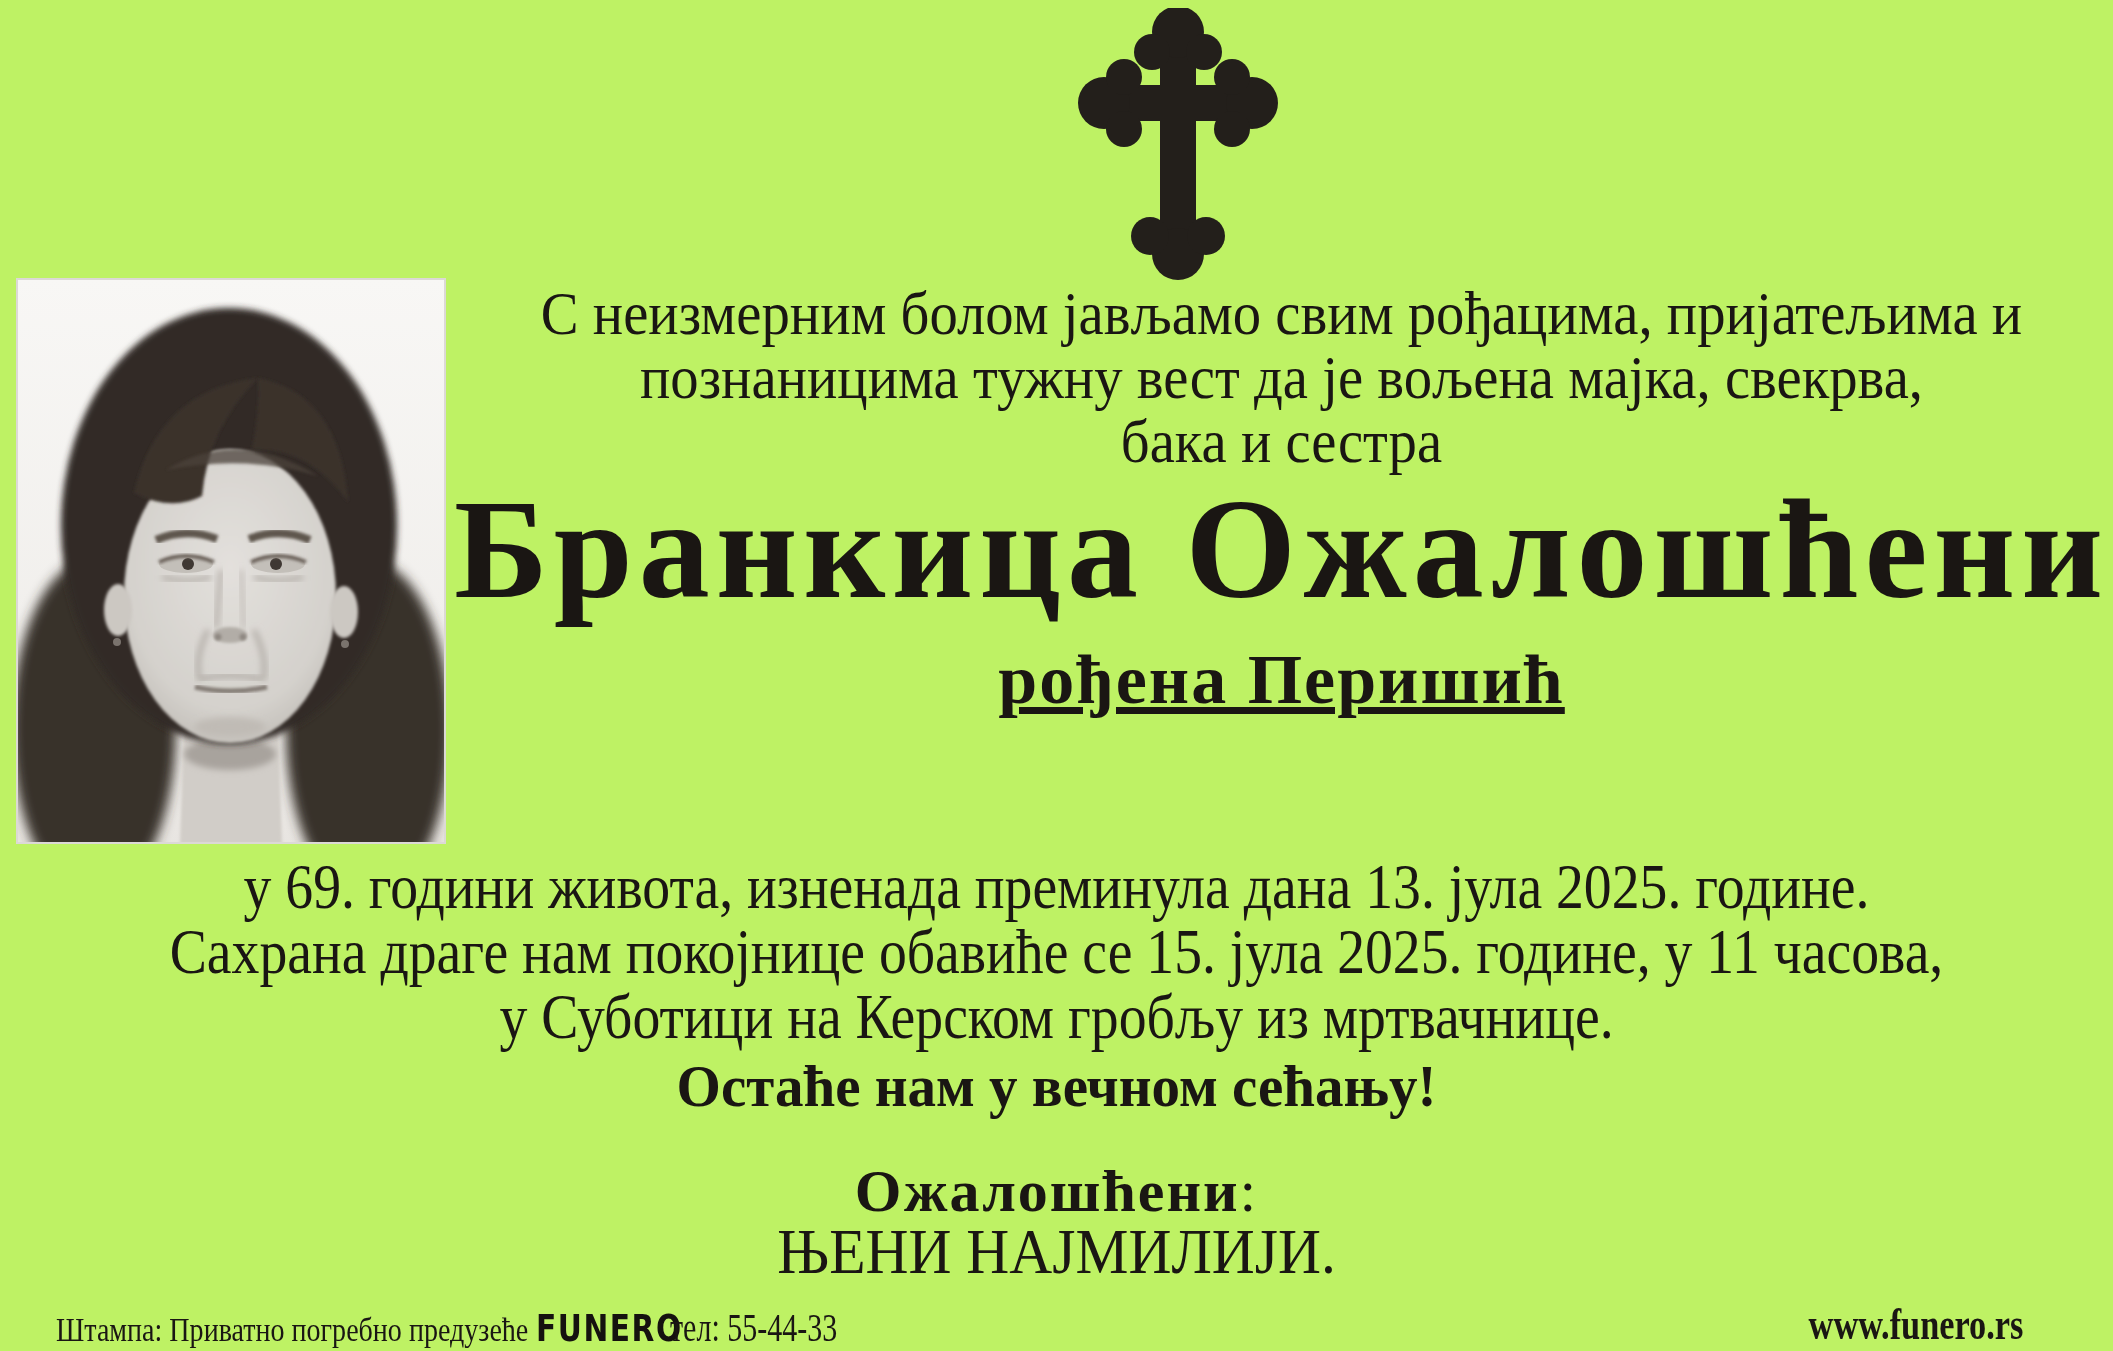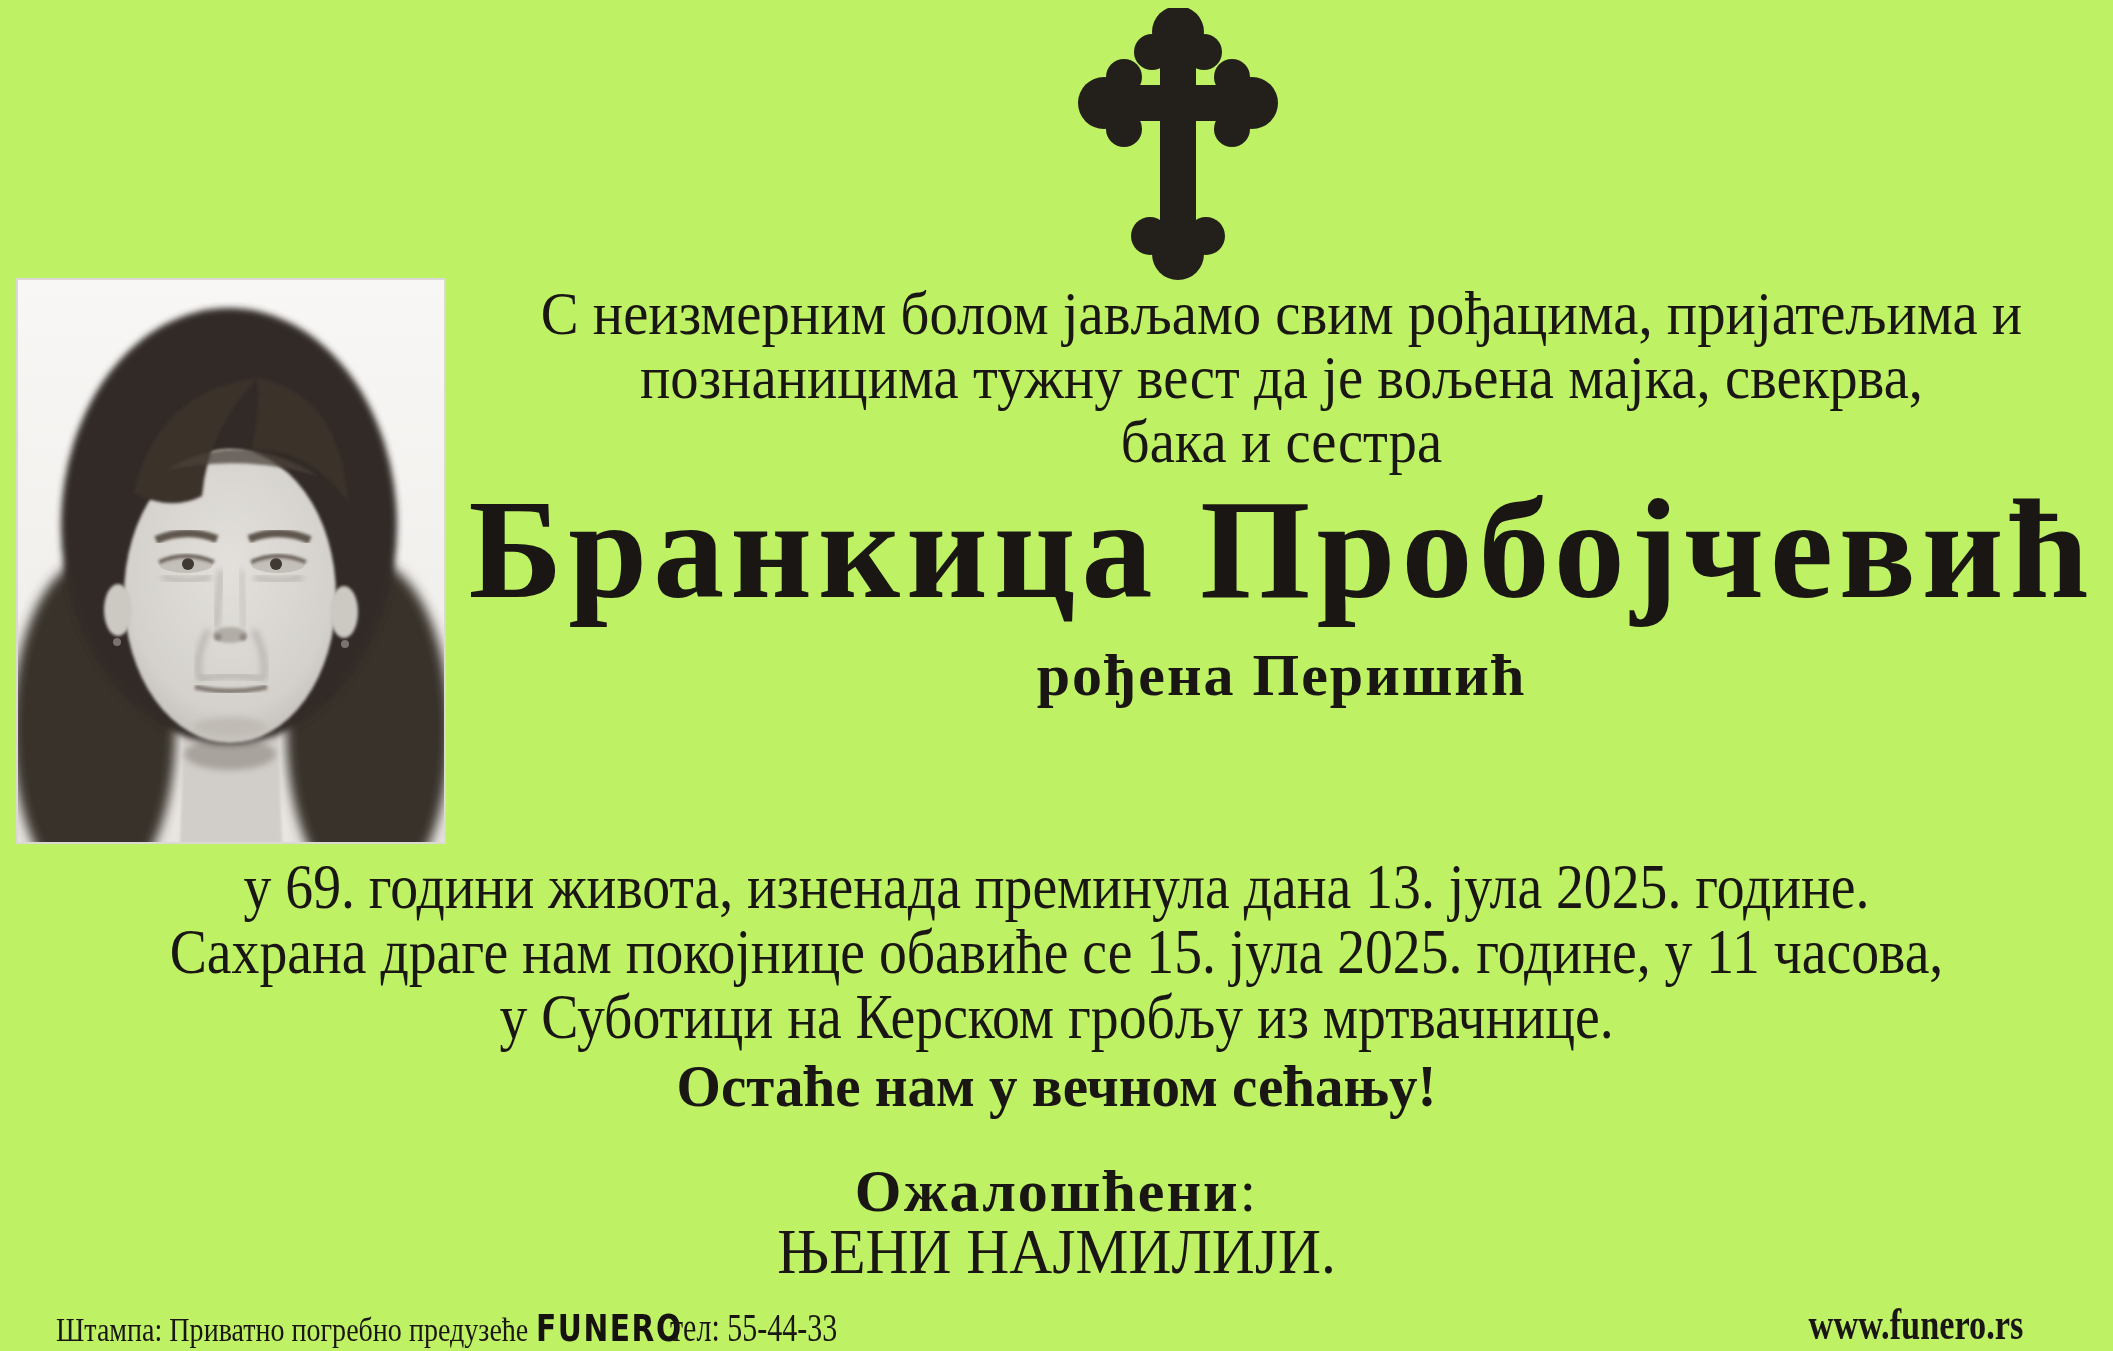--- a/index.html
+++ b/index.html
@@ -20,21 +20,21 @@
   .photo{left:16px;top:278px;width:430px;height:566px;}
 
   
   .intro{left:450px;top:282px;width:1663px;text-align:center;
          font-size:61px;line-height:64px;
          transform:scaleX(.93);transform-origin:50% 0;white-space:nowrap;}
   .name{left:450px;top:478px;width:1663px;text-align:center;margin:0;
         font-size:142px;line-height:1;font-weight:bold;letter-spacing:6px;
         white-space:nowrap;}
   .maiden{left:450px;top:645px;width:1663px;text-align:center;
-          font-size:60px;line-height:1;font-weight:bold;letter-spacing:2px;}
+          font-size:70px;line-height:1;font-weight:bold;letter-spacing:2px;text-decoration:underline;}
   .years{left:450px;top:719px;width:1663px;text-align:center;
          font-size:75px;line-height:1;font-weight:bold;letter-spacing:2px;}
 
   
   .body-par{left:0;top:854px;width:2113px;text-align:center;
             font-size:64px;line-height:65px;
             transform:scaleX(.87);transform-origin:50% 0;white-space:nowrap;}
   .memory{left:0;top:1056px;width:2113px;text-align:center;
           font-size:60px;line-height:1;font-weight:bold;
           transform:scaleX(.95);transform-origin:50% 0;}
@@ -155,21 +155,21 @@
       <rect x="1" y="1" width="428" height="564" fill="none" stroke="#dcd9d5" stroke-width="2"></rect>
     </svg>
   </div>
 
   <div class="abs intro">
     <div>С неизмерним болом јављамо свим рођацима, пријатељима и</div>
     <div>познаницима тужну вест да је вољена мајка, свекрва,</div>
     <div>бака и сестра</div>
   </div>
 
-  <h1 class="abs name">Бранкица Пробојчевић</h1>
+  <h1 class="abs name">Бранкица Ожалошћени</h1>
   <div class="abs maiden">рођена Перишић</div>
 
   <div class="abs body-par">
     <div>у 69. години живота, изненада преминула дана 13. јула 2025. године.</div>
     <div>Сахрана драге нам покојнице обавиће се 15. јула 2025. године, у 11 часова,</div>
     <div>у Суботици на Керском гробљу из мртвачнице.</div>
   </div>
 
   <div class="abs memory">Остаће нам у вечном сећању!</div>
 

